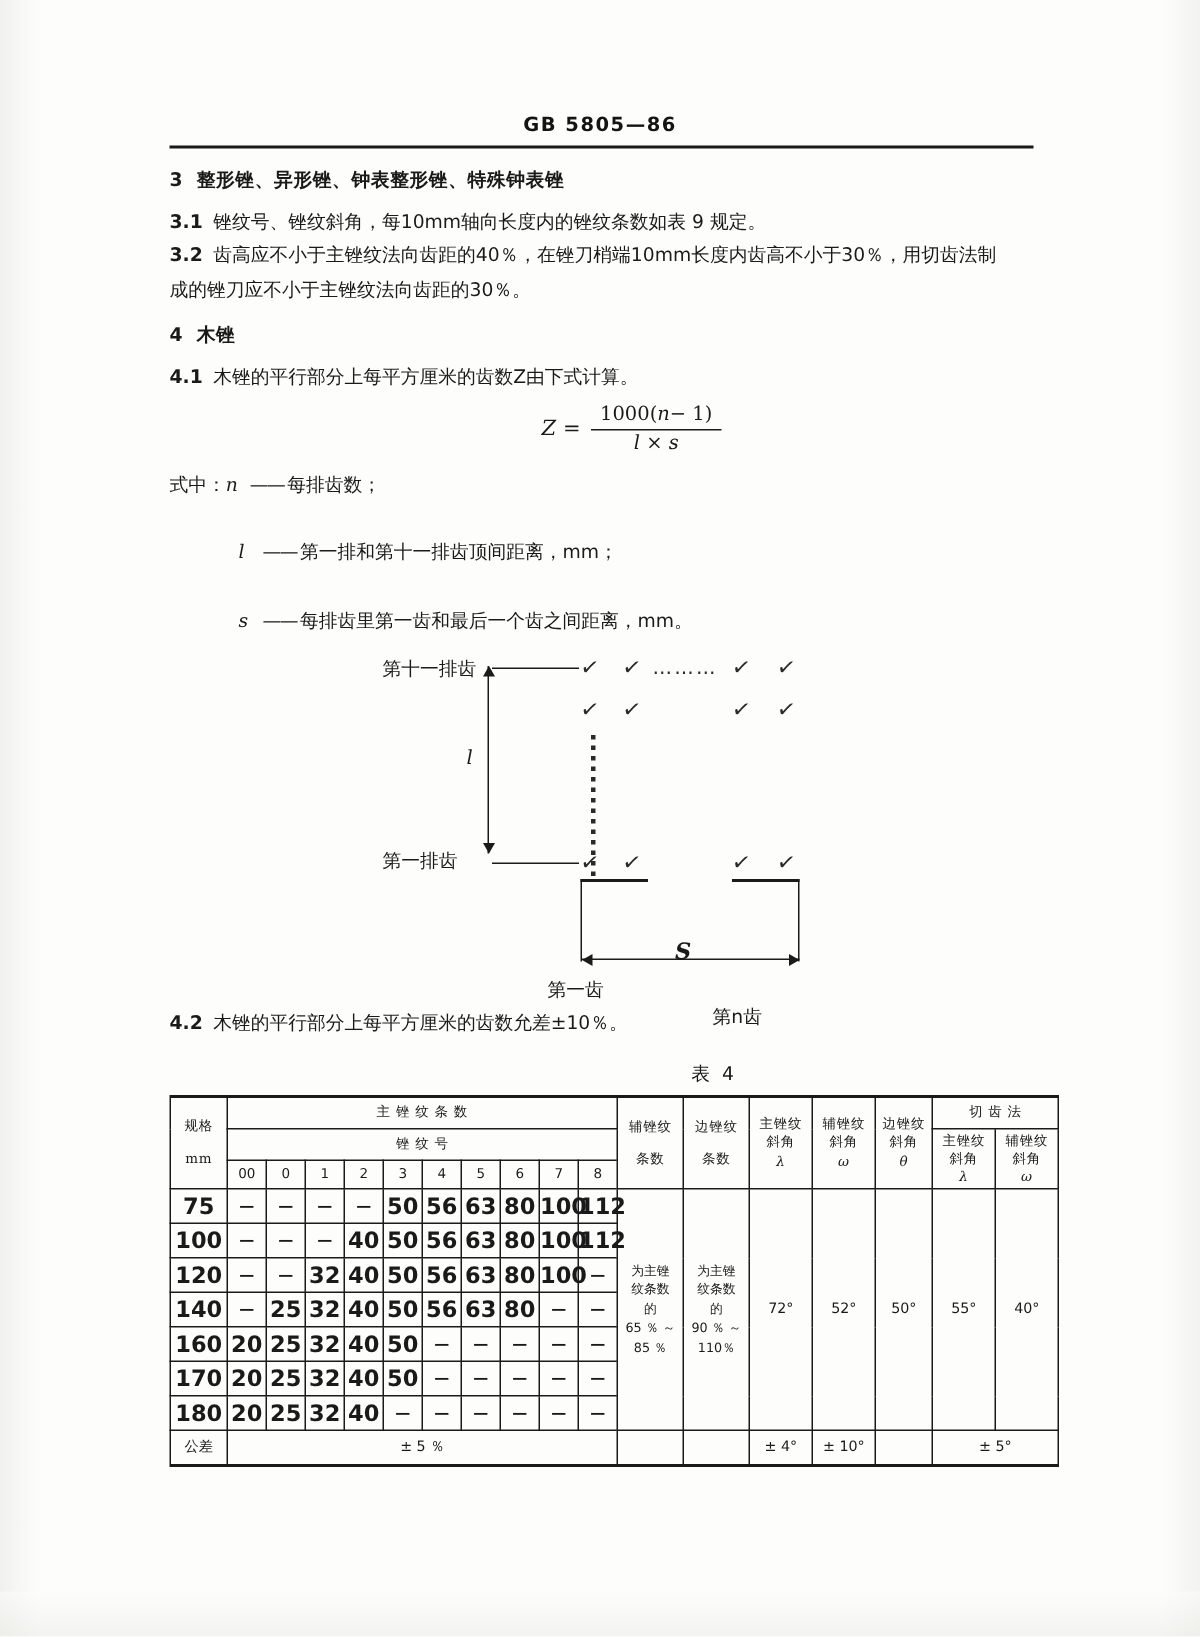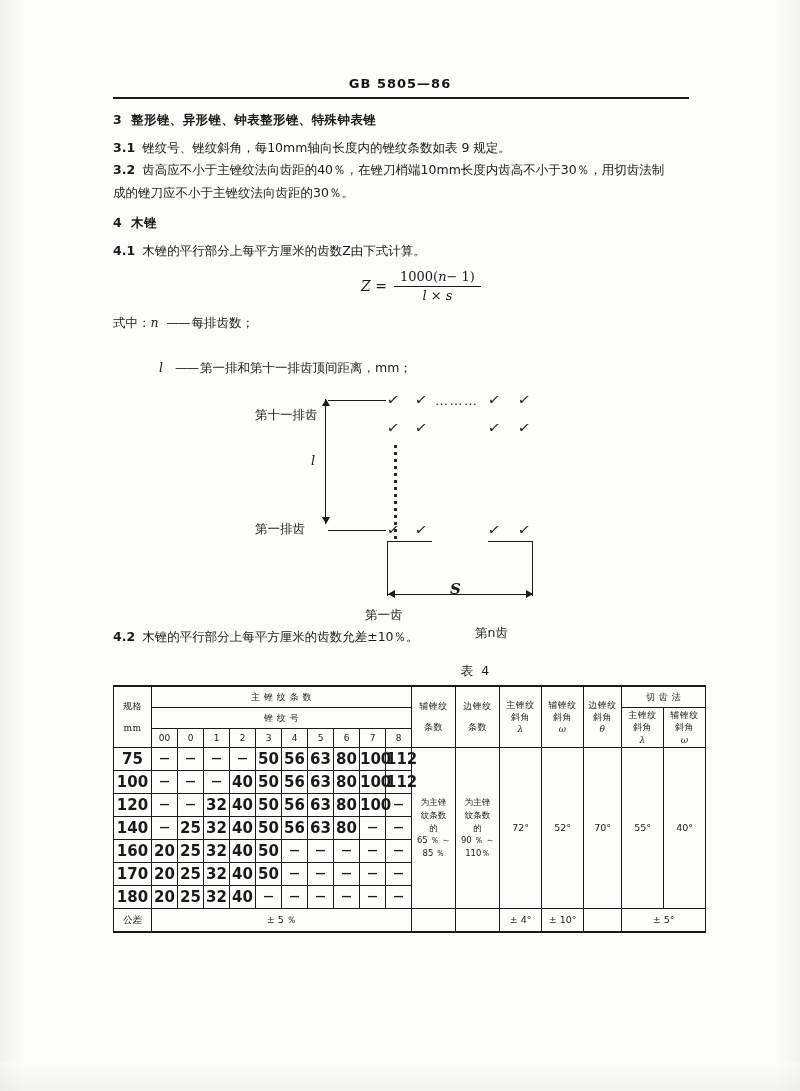--- a/index.html
+++ b/index.html
@@ -294,25 +294,28 @@
       </span>
     </div>
 
     <div class="wherelist">
       <div>
         <span class="lead">式中：</span><span class="sym">n</span><span class="dash">——</span><span>每排齿数；</span>
       </div>
       <div class="row">
         <span class="sym">l</span><span class="dash">——</span><span>第一排和第十一排齿顶间距离，mm；</span>
       </div>
+      <div class="row">
+        <span class="sym">s</span><span class="dash">——</span><span>每排齿里第一齿和最后一个齿之间距离，mm。</span>
+      </div>
     </div>
 
     <div class="diagram">
 
-      <div class="dg-label" style="left:142px; top:18px;">第十一排齿</div>
+      <div class="dg-label" style="left:142px; top:4px;">第十一排齿</div>
       <div class="dg-line" style="left:215px; top:11px; width:58px; height:1px;"></div>
 
       <div class="tick" style="left:274px; top:2px;">✓</div>
       <div class="tick" style="left:302px; top:2px;">✓</div>
       <div class="dots-h" style="left:322px; top:4px;">………</div>
       <div class="tick" style="left:375px; top:2px;">✓</div>
       <div class="tick" style="left:405px; top:2px;">✓</div>
 
       <div class="tick" style="left:274px; top:30px;">✓</div>
       <div class="tick" style="left:302px; top:30px;">✓</div>
@@ -469,21 +472,21 @@
           </td>
           <td rowspan="7" class="pct-cell">
             <div>为主锉</div>
             <div>纹条数</div>
             <div>的</div>
             <div>90 ％ ～</div>
             <div>110％</div>
           </td>
           <td rowspan="7" class="ang">72°</td>
           <td rowspan="7" class="ang">52°</td>
-          <td rowspan="7" class="ang">70°</td>
+          <td rowspan="7" class="ang">50°</td>
           <td rowspan="7" class="ang">55°</td>
           <td rowspan="7" class="ang">40°</td>
         </tr>
 
         <tr class="r-size">
           <td class="num">100</td>
           <td class="dash">—</td>
           <td class="dash">—</td>
           <td class="dash">—</td>
           <td class="num">40</td>

